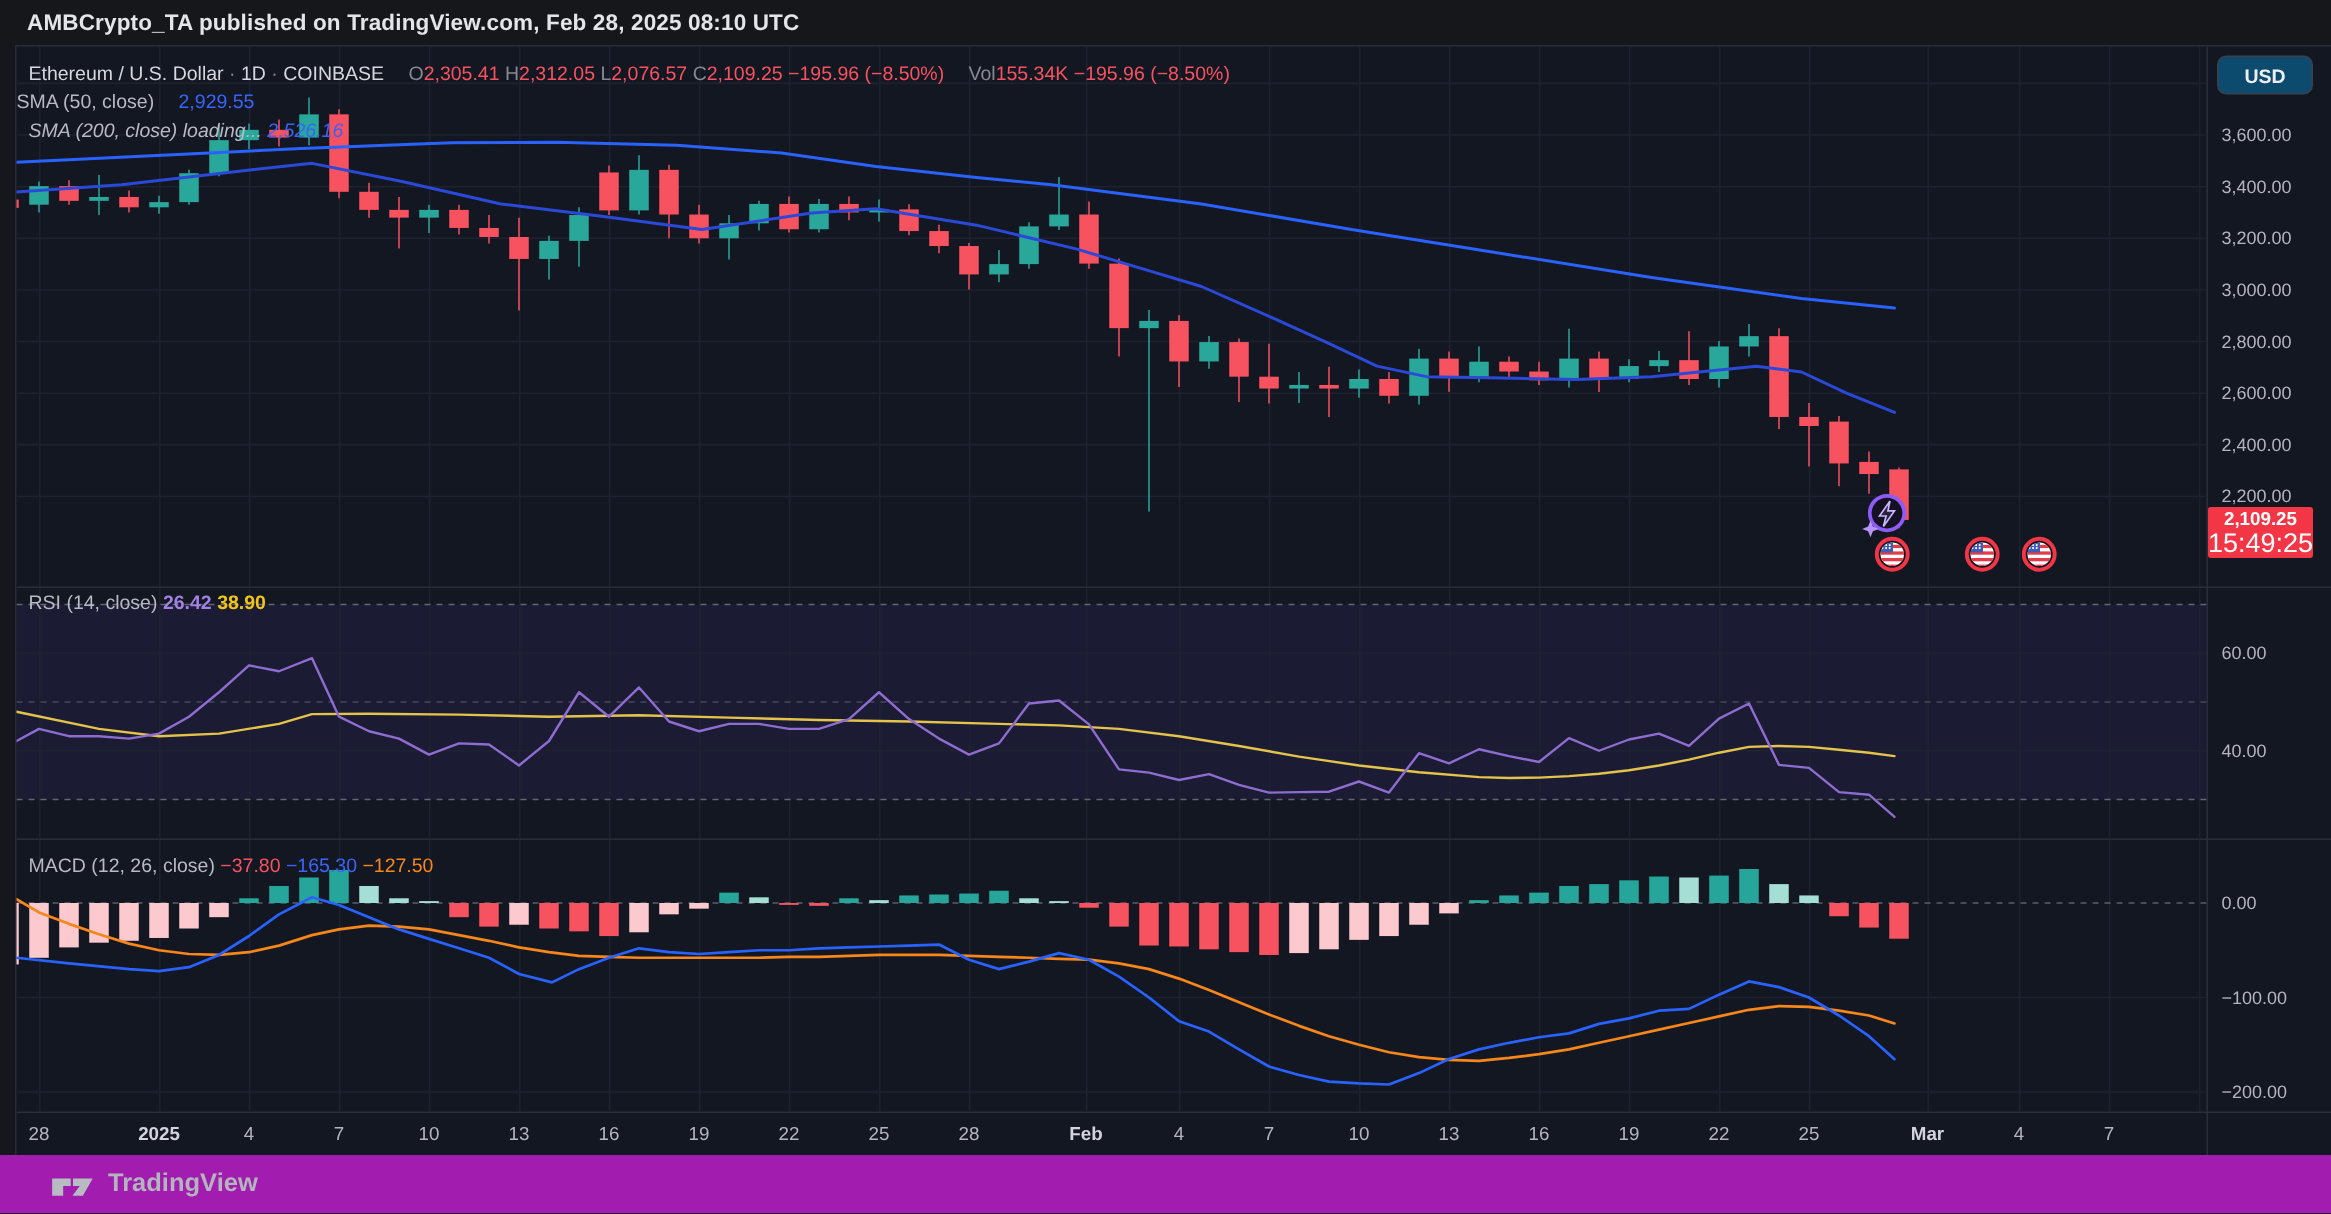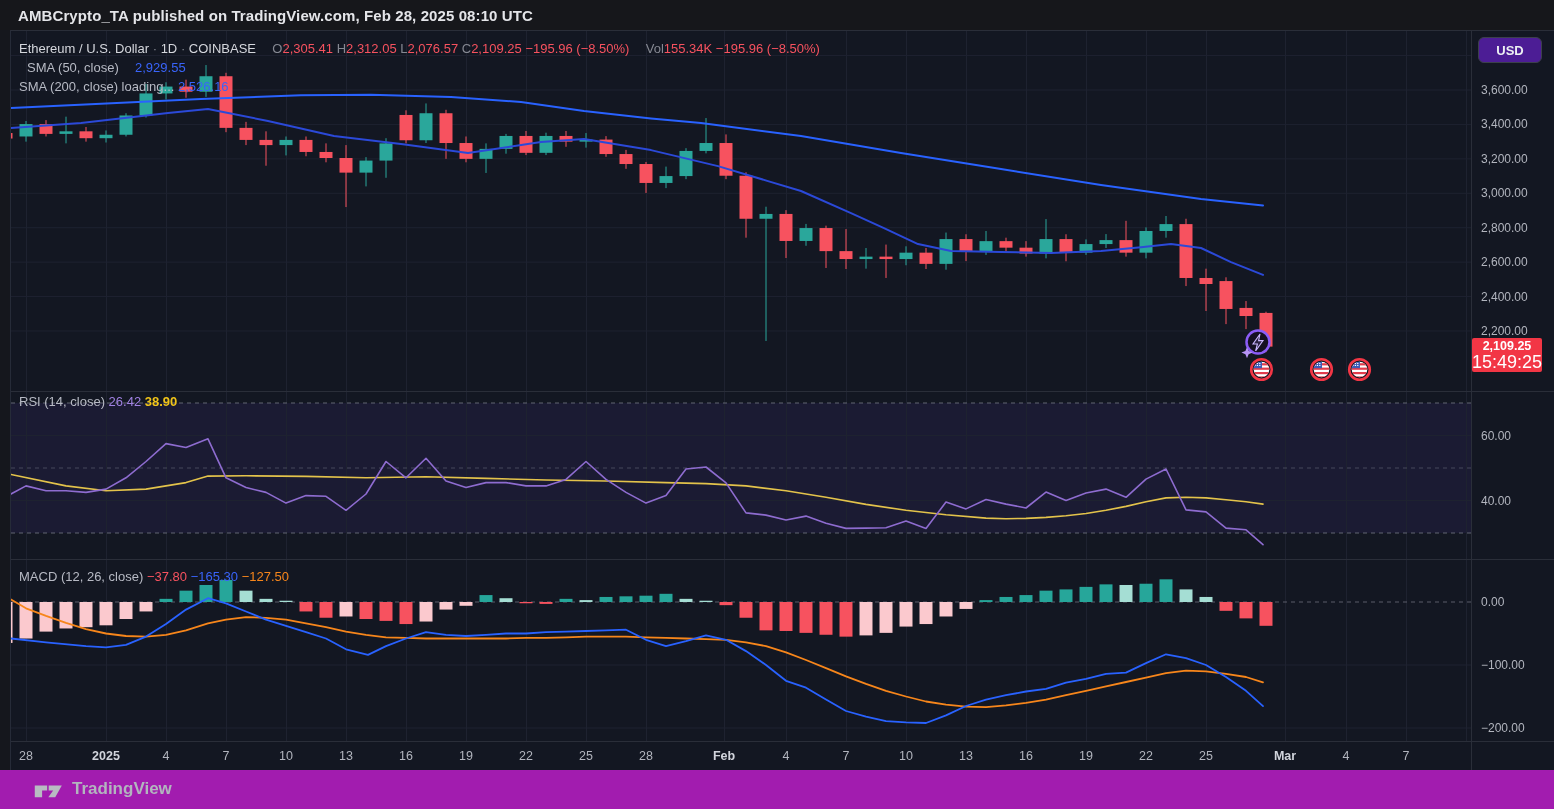--- a/index.html
+++ b/index.html
@@ -8,30 +8,30 @@
   .top-strip{position:absolute;left:0;top:0;width:1554px;height:30px;background:#16171b;}
   .top-strip span{position:absolute;left:18px;top:7px;font-size:15px;font-weight:700;color:#e4e5e9;letter-spacing:.1px;}
   .widget{position:absolute;left:10px;top:30px;width:1544px;height:740px;background:#131722;
           border-top:1px solid #2a2e39;border-left:1px solid #262b38;box-sizing:border-box;}
   #chart-canvas{position:absolute;left:0;top:0;}
   .legend{position:absolute;font-size:13px;color:#b7bac4;white-space:nowrap;z-index:5;}
   .legend .t{color:#d5d7dd;}
   .legend .g{color:#868993;}
   .legend .red{color:#f7525f;}
   .legend .blue{color:#3964fa;}
-  .legend .purple{color:#a182e3;}
+  .legend .purple{color:#a182e3;font-weight:bold;}
   .legend .yellow{color:#f0c419;font-weight:700;margin-top:44px;}
   .legend .orange{color:#f7861b;margin-top:30px;}
   .l1{left:8px;top:10px;text-align:center;}
-  .l2{left:16px;top:29px;}
-  .l3{left:8px;top:48px;}
+  .l2{left:0;top:29px;}
+  .l3{left:8px;top:48px;font-style:italic;}
   .lrsi{left:8px;top:363px;}
   .lmacd{left:8px;top:538px;}
   .sp{display:inline-block;width:9px;}
-  .usd-btn{position:absolute;right:12px;top:6px;width:64px;height:26px;background:#4c1d95;
+  .usd-btn{position:absolute;right:12px;top:6px;width:64px;height:26px;background:#0c4a6e;
            border:1.5px solid #3c404b;border-radius:6px;color:#eceff2;font-size:13px;font-weight:700;
            font-family:"Liberation Sans",sans-serif;z-index:6;}
   .price-tag{position:absolute;left:1461px;top:307px;width:70px;height:34px;background:#f23645;border-radius:2px;
              color:#fff;text-align:center;z-index:6;}
   .price-tag .p{font-size:12.5px;font-weight:700;line-height:17px;}
   .price-tag .c{font-size:18px;line-height:15px;}
   .evt{position:absolute;z-index:7;}
   .bottom-bar{position:absolute;left:0;top:770px;width:1554px;height:39px;background:#a21caf;}
   .bottom-bar svg{position:absolute;left:34px;top:10px;}
   .bottom-bar span{position:absolute;left:72px;top:9px;font-size:17px;font-weight:600;color:#b2b5be;}

